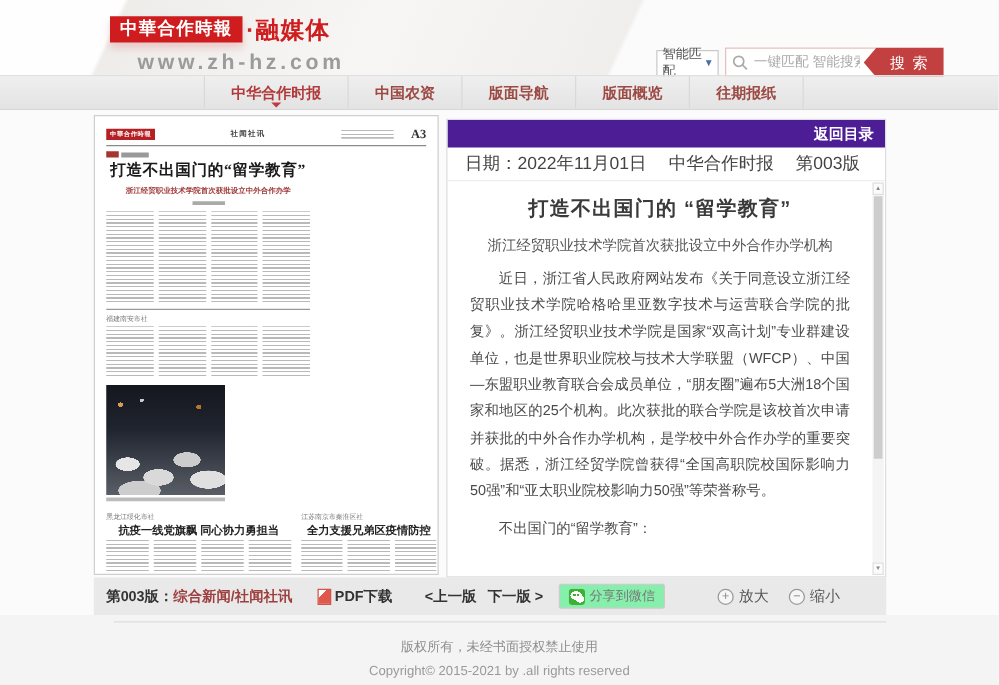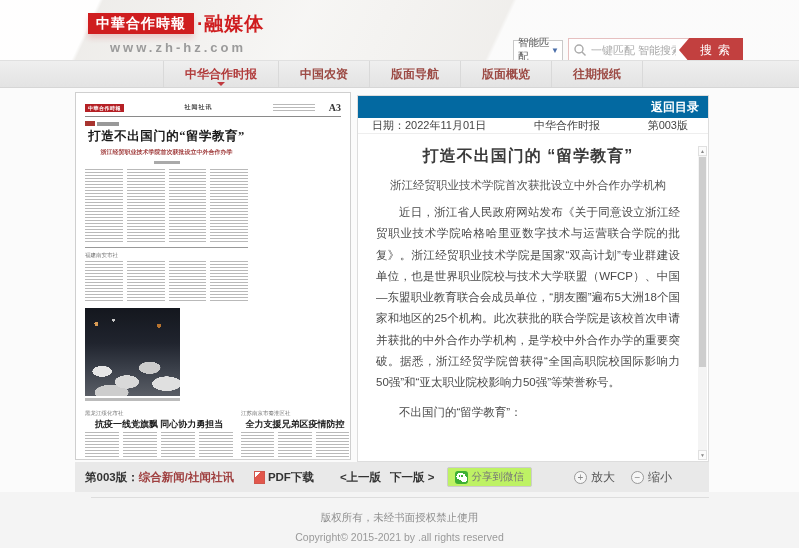--- a/index.html
+++ b/index.html
@@ -8,23 +8,23 @@
 
   
   .top-header { position:absolute; left:0; top:0; width:799px; height:60px;
     background:#f6f5f3;
     background-image:linear-gradient(115deg, rgba(255,255,255,.95) 12%, rgba(232,230,227,.55) 12.5%, rgba(248,248,247,.35) 38%, rgba(234,232,229,.5) 62%, rgba(252,252,252,.85) 62.5%);
   }
   .logo-box { position:absolute; left:88px; top:13px; width:106px; height:21px; background:#cf1d1f;
     color:#fff; font-family:"Liberation Serif","DejaVu Serif",serif; font-weight:bold; font-size:14px;
     line-height:21px; text-align:center; letter-spacing:1px; box-shadow:0 4px 6px rgba(207,29,31,.18); }
   .logo-suffix { position:absolute; left:197px; top:11px; font-size:19px; font-weight:bold; color:#cf1d1f; letter-spacing:1px; }
-  .site-url { position:absolute; left:110px; top:40px; font-size:13px; font-weight:bold; color:#9b9b9b; letter-spacing:3px; }
-
-  .search-area { position:absolute; right:56px; top:31px; height:38px; display:flex; align-items:center;margin-left:12px; }
+  .site-url { position:absolute; left:110px; top:40px; font-size:17px; font-weight:bold; color:#9b9b9b; letter-spacing:3px; }
+
+  .search-area { position:absolute; right:44px; top:31px; height:38px; display:flex; align-items:center;margin-left:12px; }
   .match-select { width:50px; height:21px; background:#fff; border:1px solid #c9c9c9; font-size:10.5px; color:#555;
     display:flex; align-items:center; justify-content:space-between; padding:0 3px 0 4px; margin-right:5px; cursor:pointer; }
   .match-select .chev { font-size:8px; color:#4a6ea9; }
   .search-wrap { position:relative; width:175px; height:24px; }
   .search-input { width:100%; height:100%; border:1px solid #e6c0c0; background:#fff; padding:0 66px 0 22px;
     font-size:11px; color:#555; outline:none; }
   .search-input::placeholder { color:#aaa; }
   .mag-icon { position:absolute; left:5px; top:5px; }
   .search-btn { position:absolute; right:0; top:0; width:64px; height:24px; border:none; background:#c2403f;
     color:#fff; font-size:12px; letter-spacing:6px; padding-left:14px; cursor:pointer;
@@ -84,25 +84,25 @@
       radial-gradient(ellipse 24px 12px at 86% 86%, #e0e0e0 0 60%, transparent 61%),
       radial-gradient(ellipse 28px 13px at 28% 96%, #cdcdcd 0 60%, transparent 61%),
       linear-gradient(to bottom,#14171e 0%,#20242e 40%,#3a3f49 68%,#5a5e66 100%); }
   .photo-caption { height:3px; background:#bbb; margin-top:2px; }
 
   .bottom-row { display:grid; grid-template-columns:148px 108px; gap:0 8px; margin-top:5px; }
 
   
   .article-panel { position:absolute; left:357px; top:95px; width:352px; height:367px; background:#fff;
     border:1px solid #ddd; overflow:hidden; }
-  .back-bar { height:22px; background:#0369a1; color:#fff; font-size:12px; font-weight:bold;
+  .back-bar { height:22px; background:#4c1d95; color:#fff; font-size:12px; font-weight:bold;
     display:flex; align-items:center; justify-content:flex-end; padding-right:9px; }
   .back-bar span { cursor:pointer; }
-  .meta-row { height:16px; display:flex; align-items:center; justify-content:space-between;
-    padding:0 20px 0 14px; border-bottom:1px solid #eee; font-size:11px; color:#444; }
+  .meta-row { height:27px; display:flex; align-items:center; justify-content:space-between;
+    padding:0 20px 0 14px; border-bottom:1px solid #eee; font-size:14px; color:#444; }
   .article-body { padding:12px 28px 8px 18px; }
   .article-title { font-size:16px; font-weight:bold; color:#3a3a3a; text-align:center; letter-spacing:1px; }
   .article-sub { font-size:11.5px; color:#555; text-align:center; margin-top:11px; }
   .article-byline { font-size:10px; color:#666; text-align:center; margin-top:11px; }
   .article-p { font-size:11.5px; color:#4a4a4a; line-height:1.85; text-align:justify; text-indent:2em; margin-top:9px; }
 
   .v-scrollbar { position:absolute; right:1px; top:50px; bottom:1px; width:9px; background:#f4f4f4; }
   .v-scrollbar .arrow { position:absolute; left:0; width:9px; height:10px; background:#fbfbfb; border:1px solid #e0e0e0;
     font-size:5px; color:#888; text-align:center; line-height:9px; cursor:pointer; }
   .v-scrollbar .arrow.up { top:0; }
@@ -114,21 +114,21 @@
     display:flex; align-items:center; font-size:11.5px; }
   .bb-page { font-weight:bold; color:#333; margin-left:10px; }
   .bb-section { color:#9f4040; font-weight:bold; cursor:pointer; }
   .pdf-group { display:flex; align-items:center; margin-left:20px; cursor:pointer; }
   .pdf-icon { width:11px; height:13px; margin-right:3px; background:linear-gradient(135deg,#fff 0 30%,#e2574c 30% 100%);
     border:1px solid #d0564c; }
   .pdf-label { font-weight:bold; color:#333; }
   .bb-prev, .bb-next { font-weight:bold; color:#333; cursor:pointer; }
   .bb-prev { margin-left:26px; }
   .bb-next { margin-left:9px; }
-  .share-btn { display:flex; align-items:center; gap:4px; margin-left:12px; background:#bef264;
+  .share-btn { display:flex; align-items:center; gap:4px; margin-left:12px; background:#86efac;
     border:1px solid #ccc; border-radius:2px; height:20px; padding:0 7px; cursor:pointer; }
   .wechat-icon { width:13px; height:13px; border-radius:3px; background:
       radial-gradient(circle 1px at 35% 38%, #3eb034 0 100%, transparent 100%),
       radial-gradient(circle 1px at 55% 38%, #3eb034 0 100%, transparent 100%),
       radial-gradient(ellipse 4.5px 3.5px at 45% 42%, #fff 0 100%, transparent 100%),
       radial-gradient(ellipse 3.5px 3px at 68% 62%, #fff 0 100%, transparent 100%),
       #3eb034; }
   .share-label { font-size:10.5px; color:#777; }
   .zoom-group { display:flex; align-items:center; margin-left:42px; gap:16px; }
   .zoom-ctrl { display:flex; align-items:center; gap:4px; color:#555; cursor:pointer; font-size:12px; }

